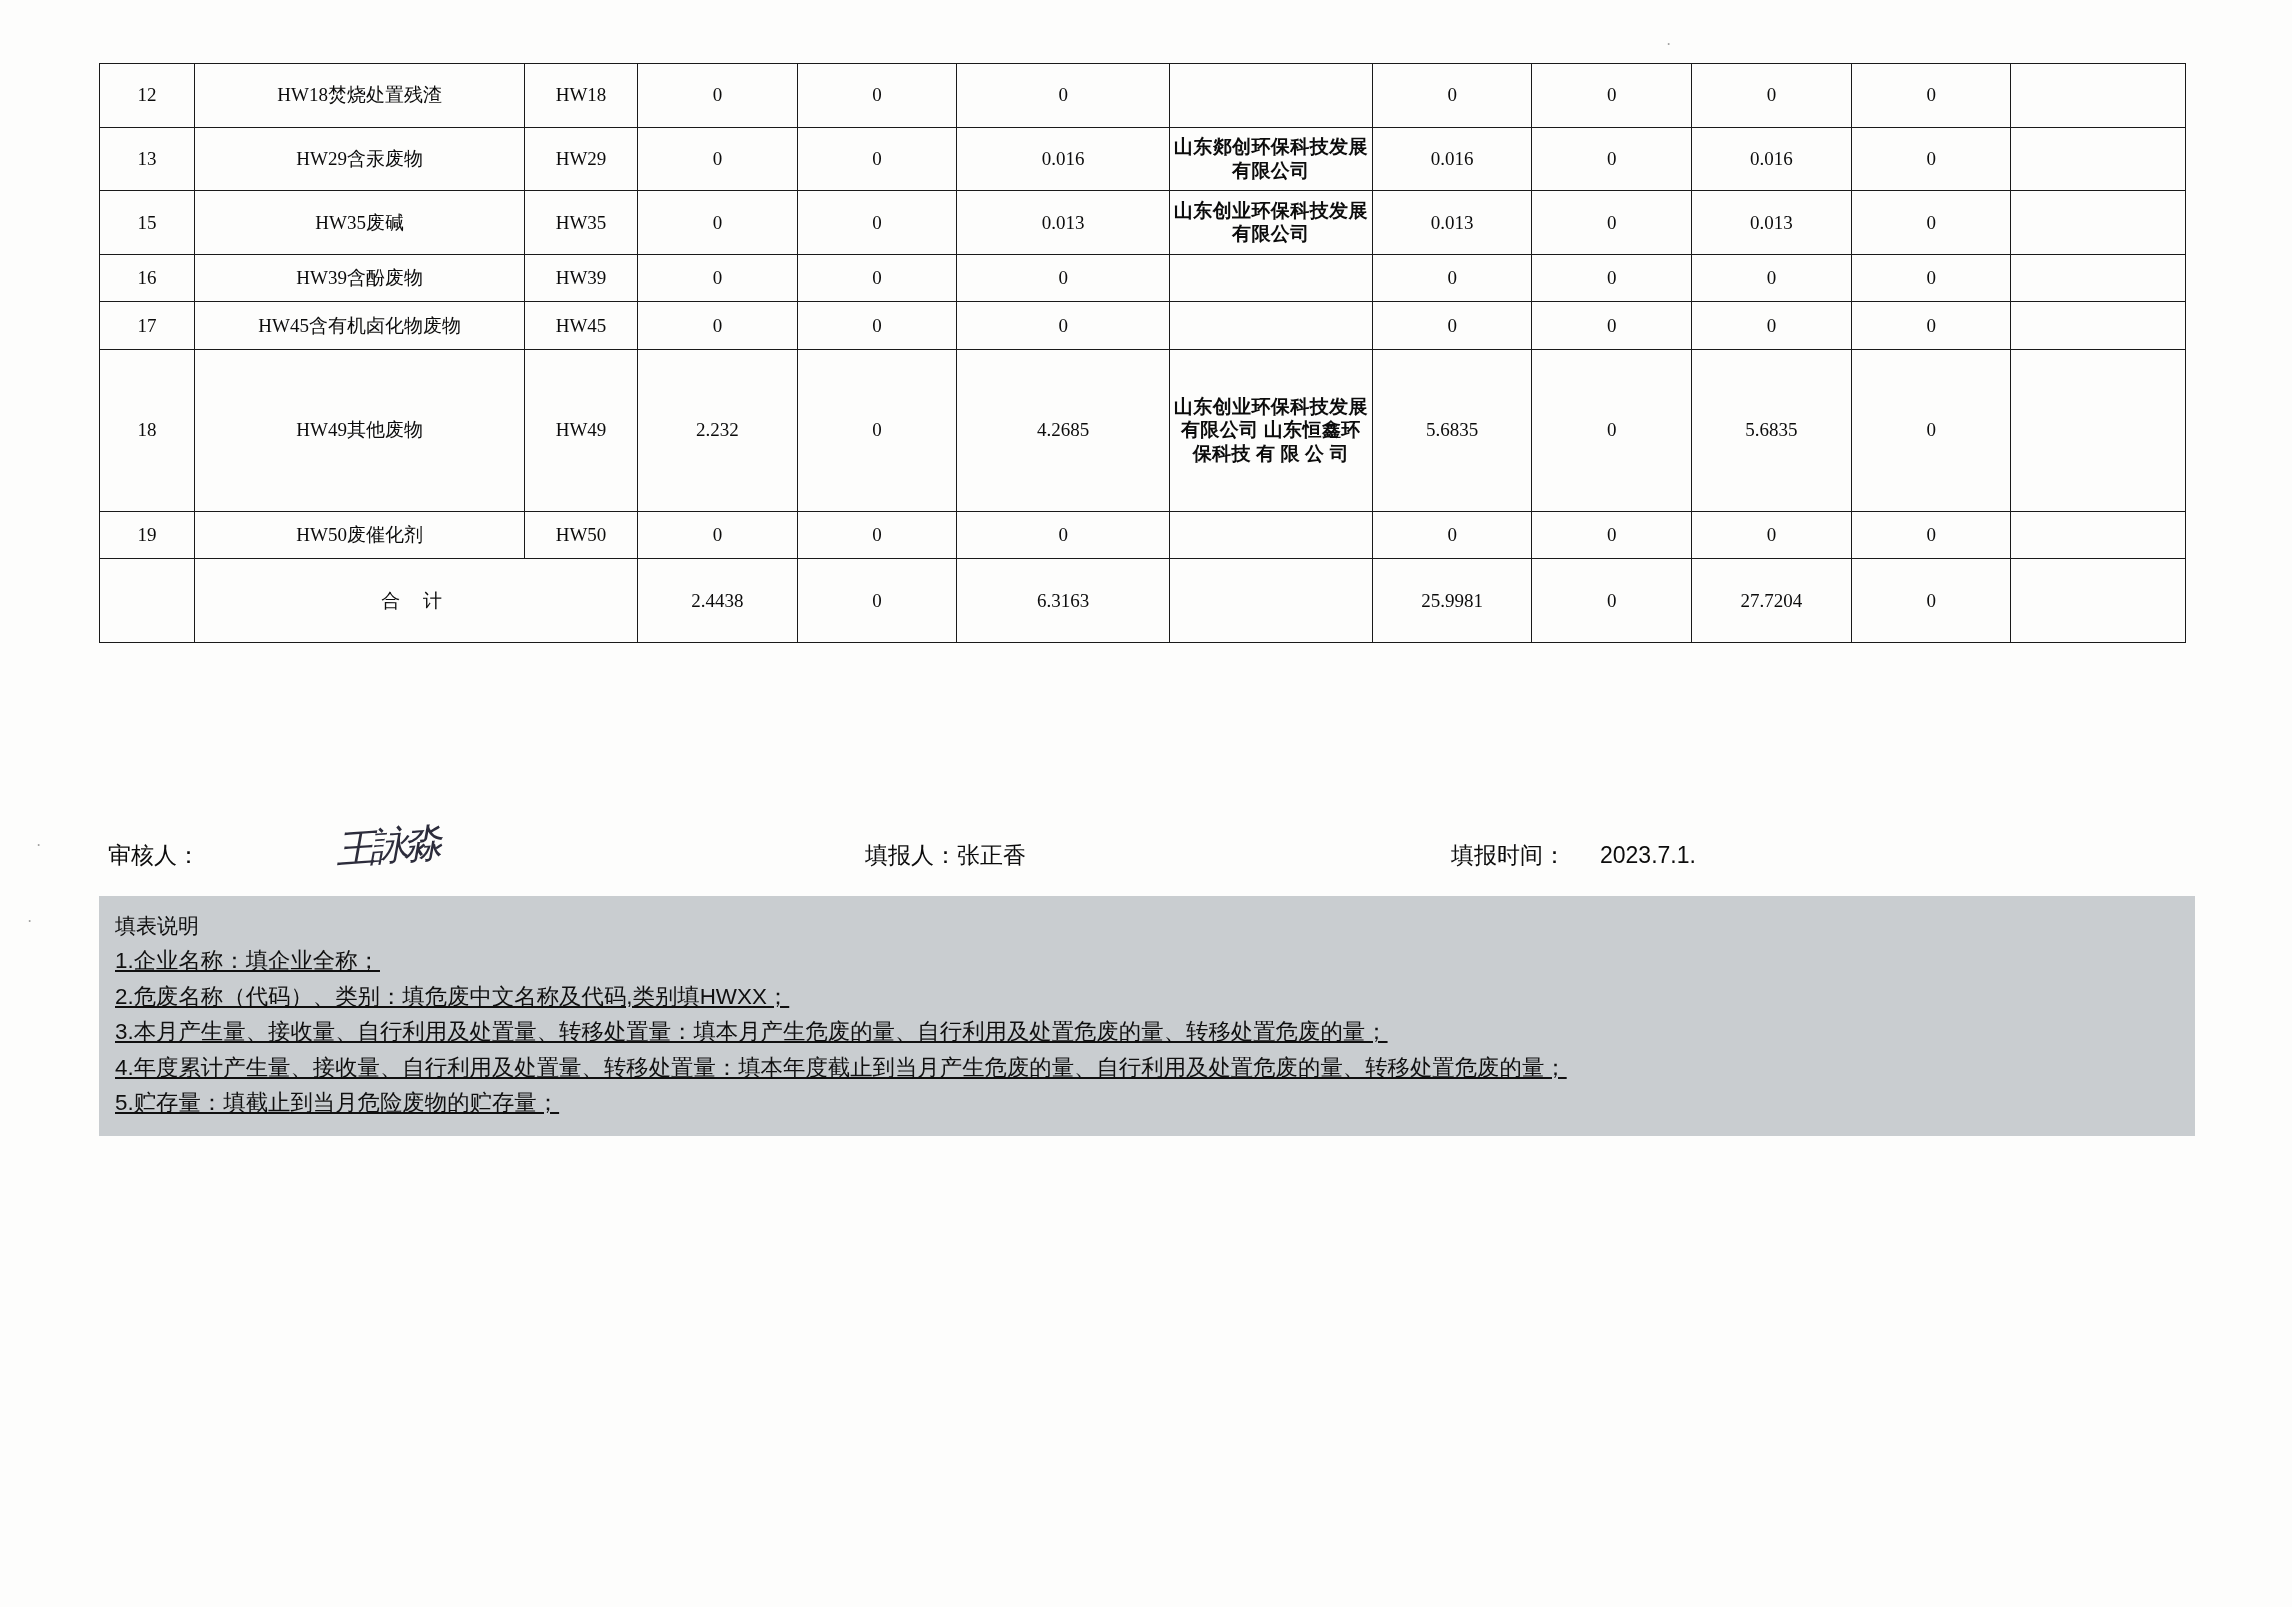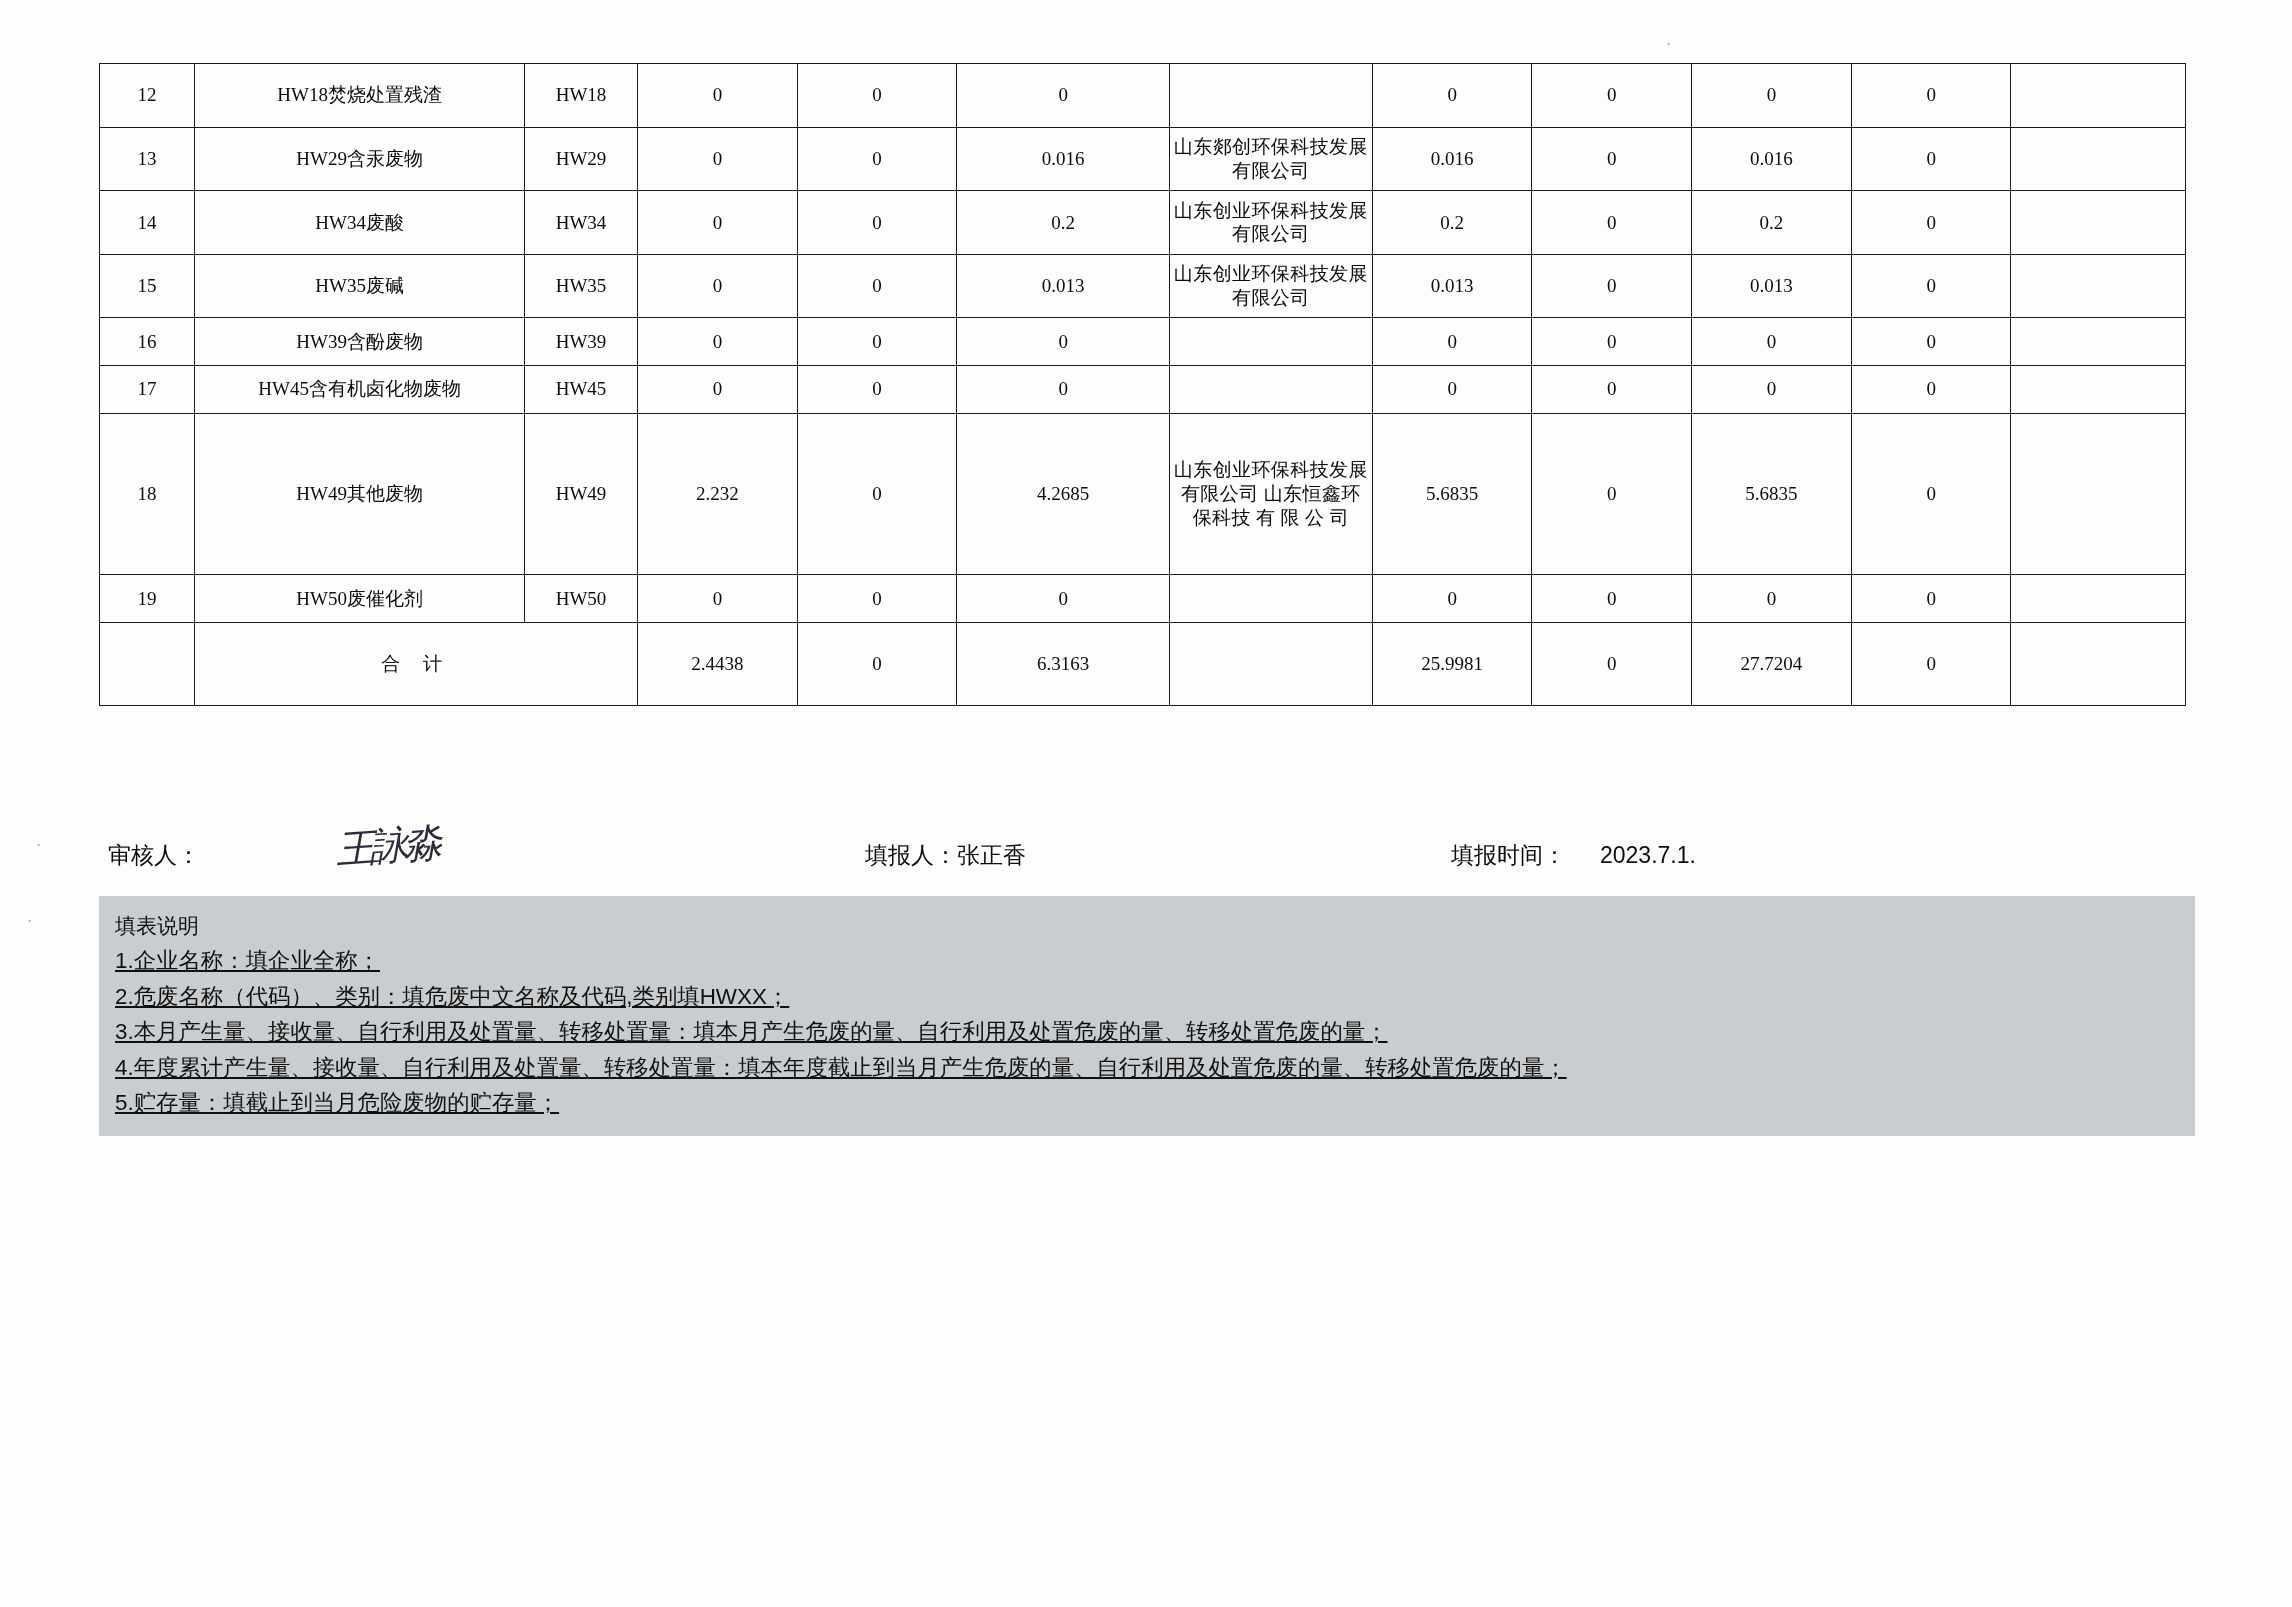--- a/index.html
+++ b/index.html
@@ -54,20 +54,21 @@
   td.code { width: 99px; }
   td.num  { width: 143px; }
   td.num-wide { width: 193px; }
   td.org {
     width: 184px;
     font-size: 18px;
     text-align: left;
     padding: 3.6px 7.2px;
     line-height: 1.45;
     letter-spacing: 0.4px;
+    font-weight: bold;
   }
   td.tail { width: 157px; }
 
   .row-tall td { height: 59px; }
   .row-short td { height: 43px; }
   .row-xtall td { height: 157px; }
   .row-sum td { height: 79px; }
 
   .sum-label {
     font-size: 20.6px;
@@ -172,34 +173,20 @@
           <td class="num-wide">0.016</td>
           <td class="org">山东郯创环保科技发展有限公司</td>
           <td class="num">0.016</td>
           <td class="num">0</td>
           <td class="num">0.016</td>
           <td class="num">0</td>
           <td class="tail"></td>
         </tr>
 
 
-        <tr class="row-tall">
-          <td class="idx">14</td>
-          <td class="name">HW34废酸</td>
-          <td class="code">HW34</td>
-          <td class="num">0</td>
-          <td class="num">0</td>
-          <td class="num-wide">0.2</td>
-          <td class="org">山东创业环保科技发展有限公司</td>
-          <td class="num">0.2</td>
-          <td class="num">0</td>
-          <td class="num">0.2</td>
-          <td class="num">0</td>
-          <td class="tail"></td>
-        </tr>
 
         <tr class="row-tall">
           <td class="idx">15</td>
           <td class="name">HW35废碱</td>
           <td class="code">HW35</td>
           <td class="num">0</td>
           <td class="num">0</td>
           <td class="num-wide">0.013</td>
           <td class="org">山东创业环保科技发展有限公司</td>
           <td class="num">0.013</td>

